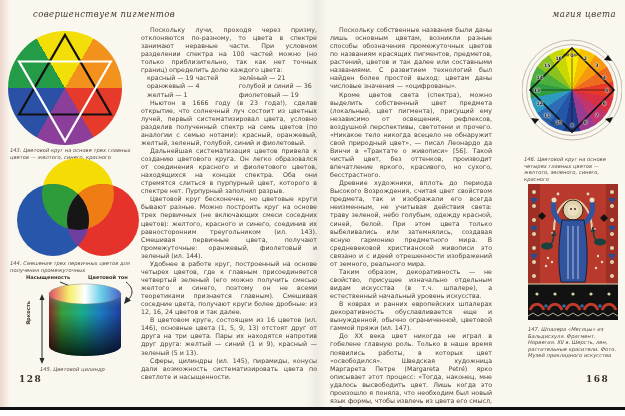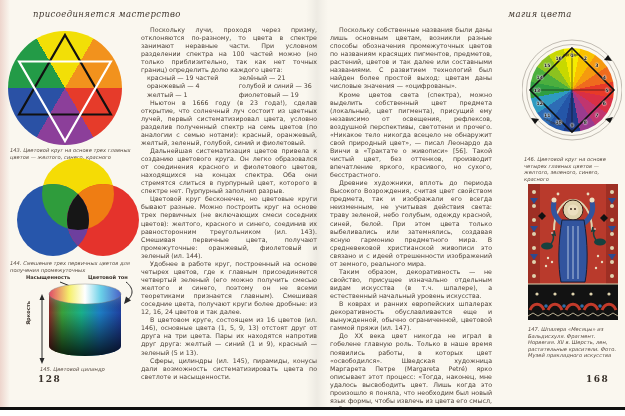--- a/index.html
+++ b/index.html
@@ -12,21 +12,21 @@
   .gutter{position:absolute;left:306px;top:0;width:22px;height:407px;
     background:linear-gradient(to right,rgba(0,0,0,0),rgba(0,0,0,.05),rgba(0,0,0,0));}
   .bottom-rule{position:absolute;left:0;top:407px;width:625px;height:3px;background:#101010;}
   .bottom-white{position:absolute;left:0;top:410px;width:625px;height:6px;background:#ffffff;}
 
   .page-header{
     position:absolute;top:9px;font-family:"DejaVu Serif",serif;font-style:italic;
     font-size:8.5px;color:#413830;letter-spacing:.4px;
   }
   .hdr-left{left:33px;}
-  .hdr-right{left:508px;width:108px;text-align:left;}
+  .hdr-right{left:508px;width:108px;text-align:right;}
 
   .textcol{position:absolute;font-size:6.3px;line-height:8.06px;text-align:justify;}
   .textcol p{margin:0;text-indent:9px;}
   .col-left{left:141px;top:26px;width:176px;}
   .col-right{left:330px;top:26px;width:162px;}
 
   .prop-table{margin:0 0 0 6px;}
   .prop-row{display:flex;}
   .prop-row span{display:block;text-indent:0;}
   .prop-row .pl{width:54%;}
@@ -62,31 +62,31 @@
   }
   .ringtext{font-size:3.6px;fill:#39312a;font-style:italic;}
 
   
   #f147{position:absolute;left:528px;top:184px;width:90px;height:136px;}
 
   .pagenum{
     position:absolute;top:374px;font-family:"DejaVu Serif",serif;font-weight:bold;
     font-size:9px;letter-spacing:1.5px;color:#38312a;
   }
-  .pn-left{left:38px;}
+  .pn-left{left:19px;}
   .pn-right{left:586px;}
 </style>
 </head>
 <body>
 
 <div id="spread" data-name="book-spread">
   <div class="edge-tint" data-name="page-edge-shading"></div>
   <div class="gutter" data-name="page-gutter"></div>
 
-  <div class="page-header hdr-left" data-name="left-page-header">присоединяется мастерство</div>
+  <div class="page-header hdr-left" data-name="left-page-header">совершенствуем пигментов</div>
 
   <div id="f143" data-name="figure-143-color-wheel">
     <div class="disc" data-name="color-wheel-6-disc" style="background: conic-gradient(from -30deg, rgb(242, 223, 7) 0deg, rgb(242, 223, 7) 60deg, rgb(242, 146, 29) 60deg, rgb(242, 146, 29) 120deg, rgb(230, 59, 42) 120deg, rgb(230, 59, 42) 180deg, rgb(140, 63, 154) 180deg, rgb(140, 63, 154) 240deg, rgb(42, 81, 165) 240deg, rgb(42, 81, 165) 300deg, rgb(35, 155, 71) 300deg, rgb(35, 155, 71) 360deg);"></div>
     <svg width="114" height="114" viewBox="0 0 114 114" data-name="color-wheel-triangles">
       <polygon points="57,4 102.9,83.5 11.1,83.5" fill="none" stroke="#111111" stroke-width="2.2"></polygon>
       <polygon points="102.9,30.5 57,110 11.1,30.5" fill="none" stroke="#ffffff" stroke-width="2.2"></polygon>
     </svg>
   </div>
   <div class="caption" style="left:10px;top:147px;width:122px;" data-name="figure-143-caption">143. Цветовой круг на основе трех главных цветов — желтого, синего, красного</div>
 

